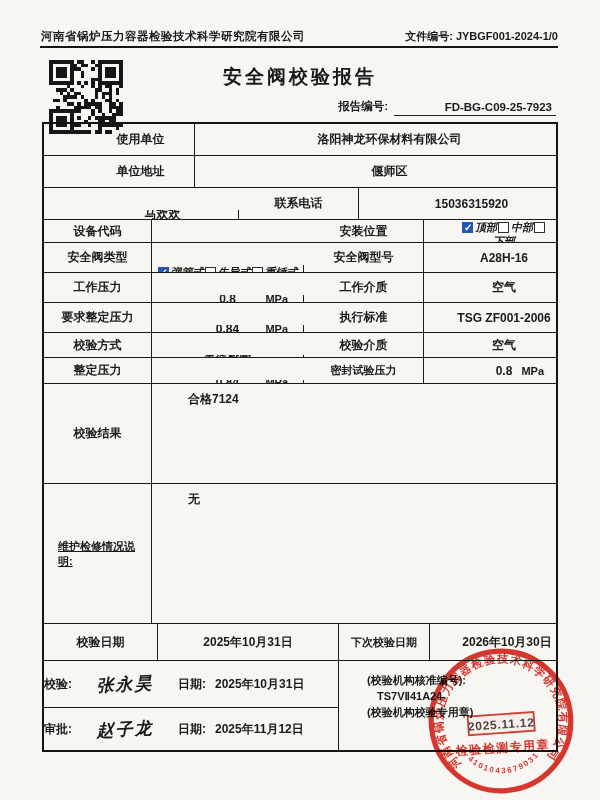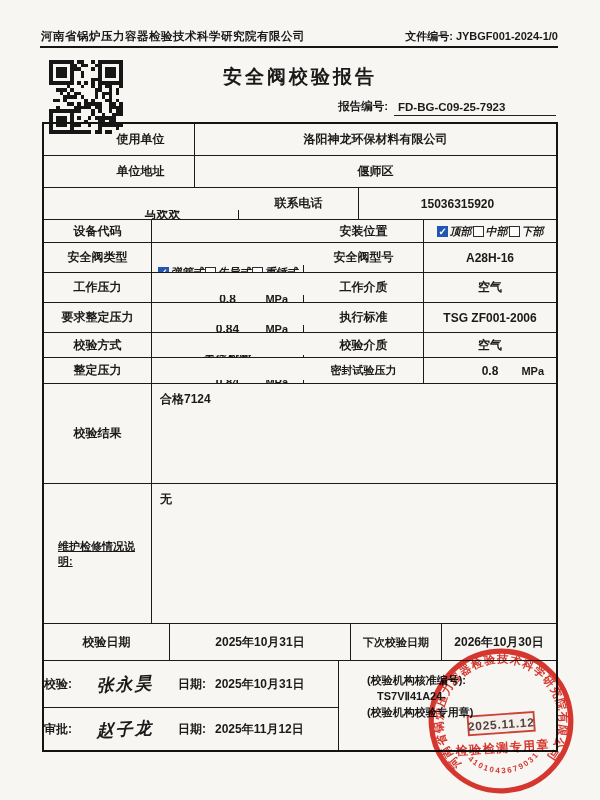--- a/index.html
+++ b/index.html
@@ -11,31 +11,31 @@
   .hdr-company { position:absolute; left:41px; top:29px; font-size:11.5px; font-weight:700; letter-spacing:.5px; }
   .hdr-file { position:absolute; right:42px; top:29px; font-size:11px; font-weight:700; }
   .hdr-rule { position:absolute; left:40px; top:46px; width:518px; height:2px; background:#161616; }
 
   .qr { position:absolute; left:49px; top:60px; width:74px; height:74px; }
   .qr svg { width:100%; height:100%; shape-rendering:crispEdges; }
 
   .title { position:absolute; left:0; top:64px; width:100%; text-align:center; font-size:19px; font-weight:700; letter-spacing:3px; }
   .report-line { position:absolute; right:44px; top:99px; display:flex; align-items:flex-end; gap:6px; }
   .report-label { font-size:11.5px; font-weight:700; padding-bottom:2px; }
-  .report-val { display:inline-block; min-width:162px; text-align:left; border-bottom:1.5px solid #222; font-size:11.5px; font-weight:700; padding:0 4px 2px; }
+  .report-val { display:inline-block; min-width:162px; text-align:right; border-bottom:1.5px solid #222; font-size:11.5px; font-weight:700; padding:0 4px 2px; }
 
   
   .tbl { position:absolute; left:42px; top:122px; width:516px; border:2px solid #141414; background:transparent; }
   .trow { display:flex; border-bottom:1.5px solid #1b1b1b; }
   .trow:last-child { border-bottom:none; }
   .cell { border-right:1.5px solid #1b1b1b; display:flex; align-items:center; justify-content:center;
           font-weight:700; font-size:12px; overflow:hidden; }
-  .cell:last-child { border-right:none; }
+  .cell:last-child { border-right:none;margin-left:28px; }
   .c1 { width:108px; } .c2 { width:152px;margin-top:22px; } .c3 { width:120px; } .c4 { flex:1; }
-  .c1b { width:126px; } .c2b { width:181px; } .c3b { width:91px; } .c4b { flex:1; }
+  .c1b { width:114px; } .c2b { width:181px; } .c3b { width:91px; } .c4b { flex:1; }
   .h28{height:32px;padding-left:43px;} .h23{height:23px;} .h30{height:30px;} .h25{height:25px;} .h26{height:26px;}
   .h100{height:100px;} .h140{height:140px;} .h37{height:37px;}
 
   .topleft { align-items:flex-start; justify-content:flex-start; padding:7px 8px; }
   .small { font-size:11px; }
 
   .pcell { position:relative; }
   .pnum { flex:1; text-align:center; }
   .punit { position:absolute; right:15px; font-size:11px; }
   .punit4 { position:absolute; right:12px; font-size:11px; }

